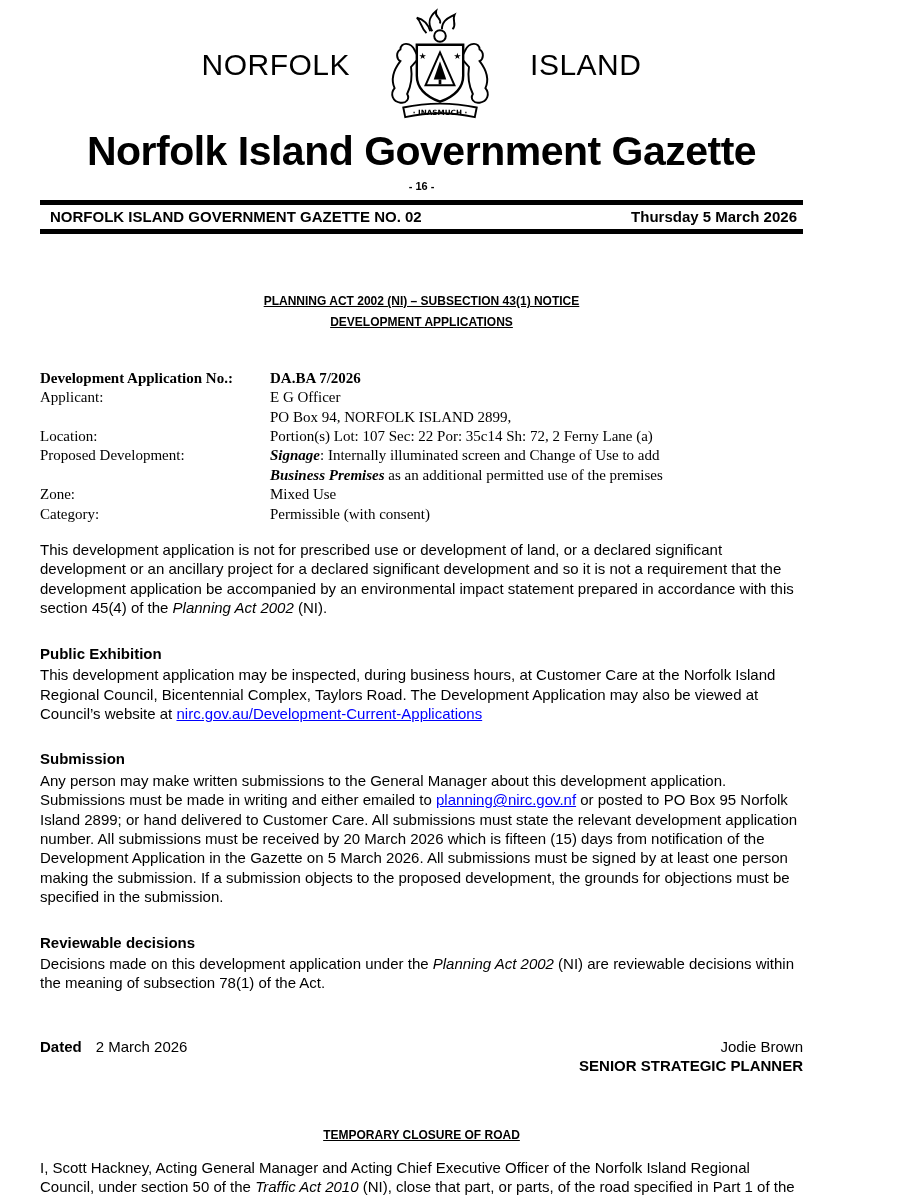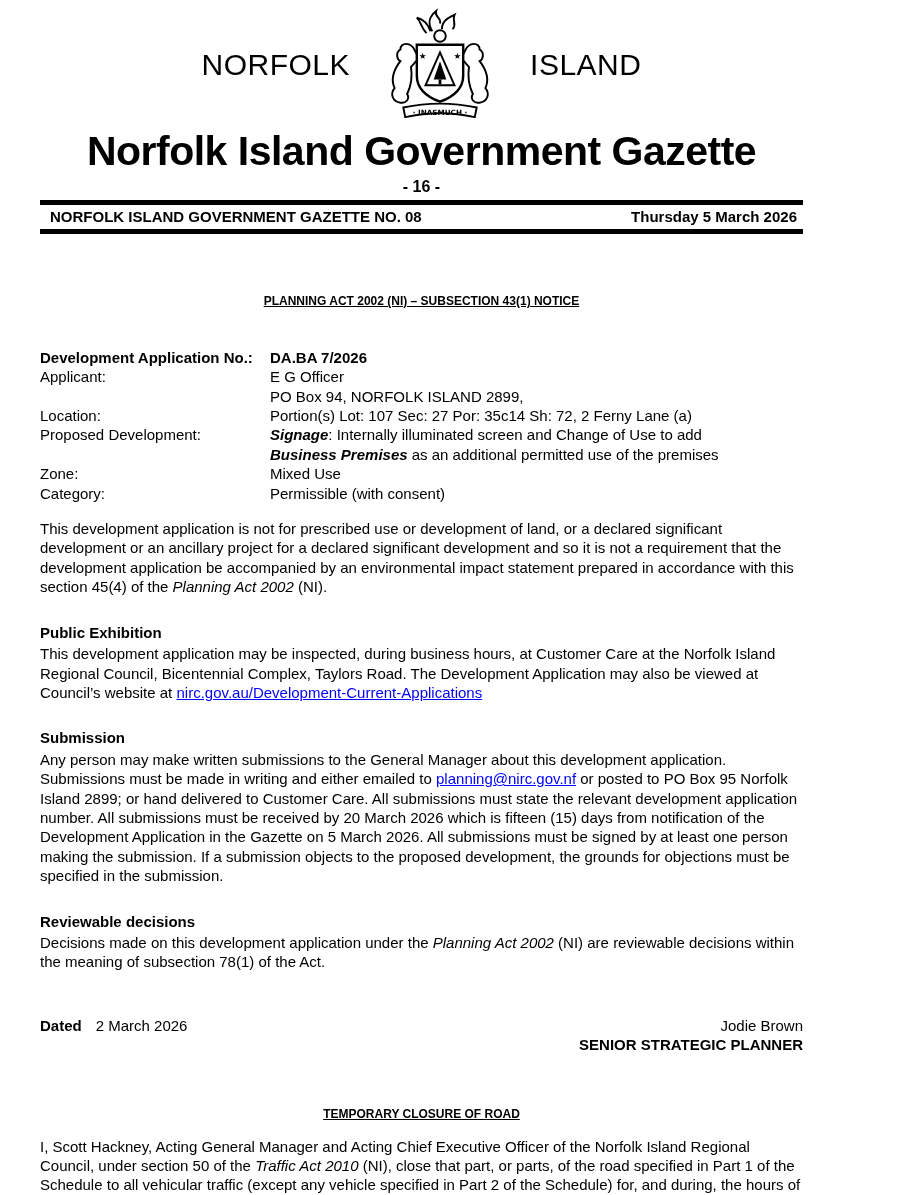--- a/index.html
+++ b/index.html
@@ -12,31 +12,31 @@
     background:var(--paper);
   }
   .page { width:900px; height:1193px; padding:6px 97px 0 40px; }
 
   
   .masthead-row { display:flex; align-items:center; justify-content:center; gap:26px; height:118px; }
   .mh-text { font-size:30px; letter-spacing:.5px; }
   .crest svg { display:block; }
   .crest text { font-family:"DejaVu Sans","Liberation Sans",sans-serif; }
   .gazette-title { font-size:41px; font-weight:bold; text-align:center; letter-spacing:-.5px; line-height:46px; margin-top:4px; }
-  .page-number { text-align:center; font-weight:bold; font-size:16px; margin:3px 0 4px; }
+  .page-number { text-align:center; font-weight:bold; font-size:11px; margin:3px 0 4px; }
   .rule { height:5px; background:#000; }
   .header-bar { display:flex; justify-content:space-between; align-items:center; font-weight:bold; padding:2px 6px 2px 10px; }
 
   
   .center-heading { text-align:center; font-size:12px; font-weight:bold; text-decoration:underline; line-height:21px; }
   .planning-head { margin-top:57px; }
   .traffic-head { margin-top:49px; }
 
   
-  .fields { margin-top:36px; }
+  .fields { margin-top:36px;font-family:Liberation Serif, serif; }
   .field-row { display:flex; }
   .field-label { width:230px; flex:none; }
   .field-value { flex:1; }
   .field-label.b { font-weight:bold; }
 
   p.body-para { margin-top:16px; }
   h3.sub-heading { font-size:15px; font-weight:bold; margin:26px 0 2px; }
   p.after-head { margin-top:0; }
 
   .b  { font-weight:bold; }
@@ -79,44 +79,45 @@
       </svg>
     </span>
     <span class="mh-text">ISLAND</span>
   </div>
 
   <h1 class="gazette-title">Norfolk Island Government Gazette</h1>
   <div class="page-number">- 16 -</div>
 
   <div class="rule"></div>
   <div class="header-bar">
-    <span>NORFOLK ISLAND GOVERNMENT GAZETTE NO. 08</span>
+    <span>NORFOLK ISLAND GOVERNMENT GAZETTE NO. 02</span>
     <span>Thursday 5 March 2026</span>
   </div>
   <div class="rule"></div>
 
   <div class="planning-head">
     <div class="center-heading">PLANNING ACT 2002 (NI) – SUBSECTION 43(1) NOTICE</div>
+    <div class="center-heading">DEVELOPMENT APPLICATIONS</div>
   </div>
 
   <div class="fields">
     <div class="field-row">
       <span class="field-label b">Development Application No.:</span>
       <span class="field-value b">DA.BA 7/2026</span>
     </div>
     <div class="field-row">
       <span class="field-label">Applicant:</span>
       <span class="field-value">
         <span style="display:block">E G Officer</span>
         <span style="display:block">PO Box 94, NORFOLK ISLAND 2899,</span>
       </span>
     </div>
     <div class="field-row">
       <span class="field-label">Location:</span>
-      <span class="field-value">Portion(s) Lot: 107 Sec: 27 Por: 35c14 Sh: 72, 2 Ferny Lane (a)</span>
+      <span class="field-value">Portion(s) Lot: 107 Sec: 22 Por: 35c14 Sh: 72, 2 Ferny Lane (a)</span>
     </div>
     <div class="field-row">
       <span class="field-label">Proposed Development:</span>
       <span class="field-value">
         <span style="display:block"><span class="bi">Signage</span><span>: Internally illuminated screen and Change of Use to add</span></span>
         <span style="display:block"><span class="bi">Business Premises</span><span> as an additional permitted use of the premises</span></span>
       </span>
     </div>
     <div class="field-row">
       <span class="field-label">Zone:</span>

